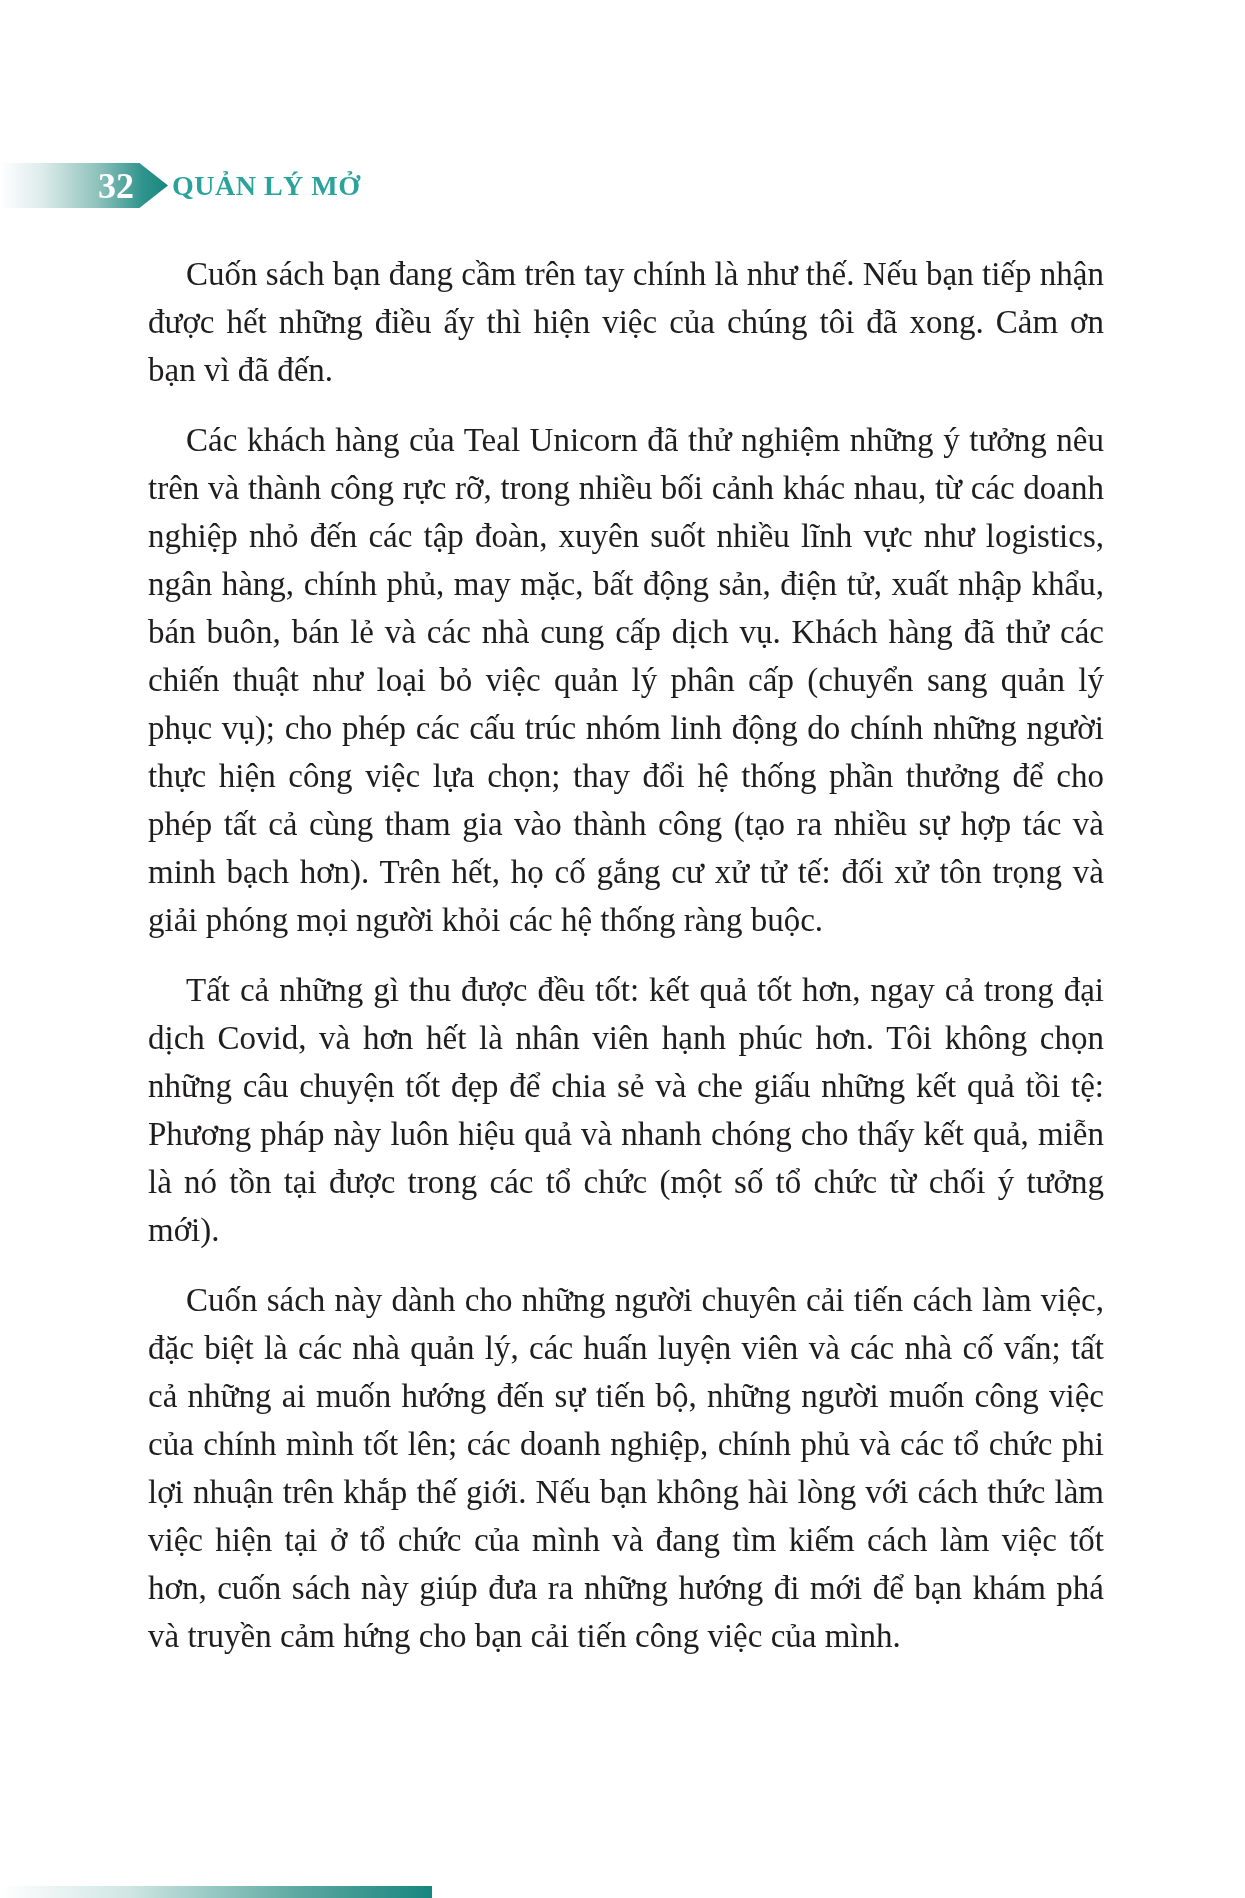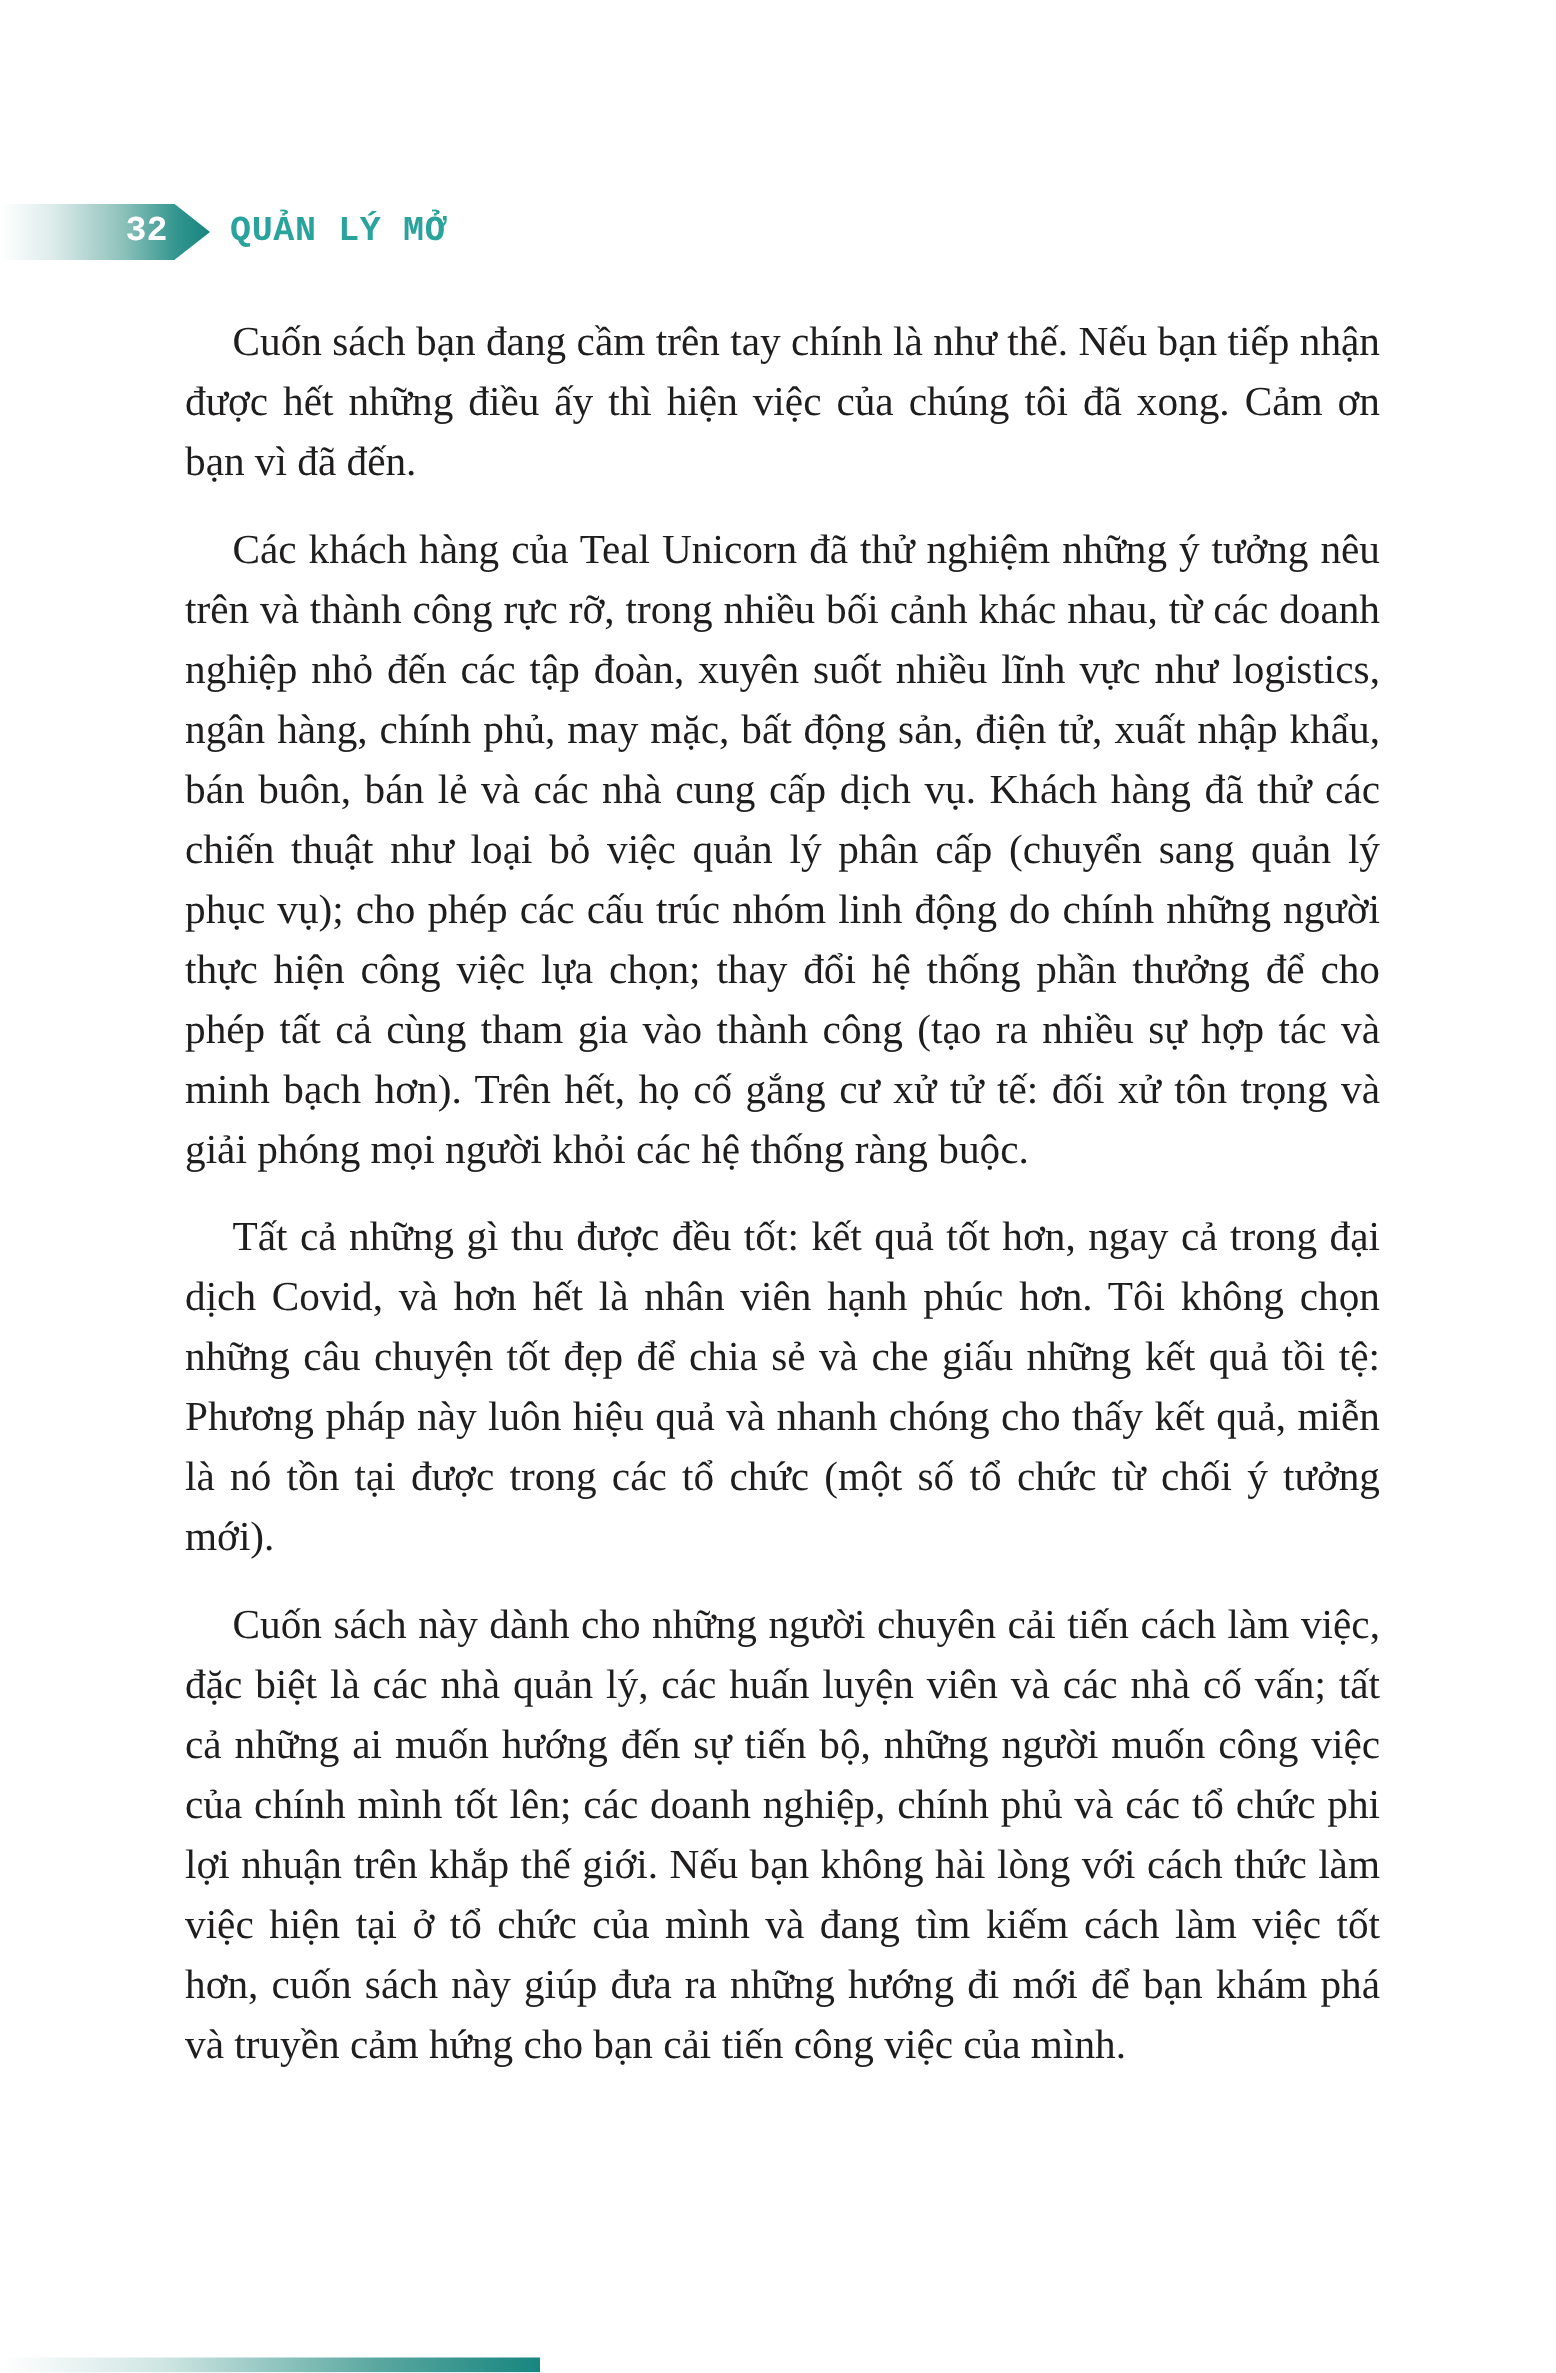--- a/index.html
+++ b/index.html
@@ -30,30 +30,30 @@
     width: 168px;
     height: 45px;
     background: linear-gradient(90deg, #ffffff 0%, #ddeceb 25%, #8fc2bc 58%, #2f948d 85%, #17867f 100%);
     clip-path: polygon(0 0, 83% 0, 100% 50%, 83% 100%, 0 100%);
     display: flex;
     align-items: center;
     justify-content: flex-end;
   }
   .page-number {
     color: #ffffff;
-    font-family: Liberation Mono, monospace;
+    font-family: Liberation Serif, serif;
     font-weight: bold;
-    font-size: 28px;
+    font-size: 36px;
     padding-right: 34px;
     line-height: 1;
   }
   .running-title {
-    margin-left: 16px;
+    margin-left: 4px;
     color: #2ba39d;
-    font-family: Liberation Mono, monospace;
+    font-family: Liberation Serif, serif;
     font-weight: bold;
     font-size: 28px;
     letter-spacing: 0.5px;
     line-height: 1;
   }
 
   
   .text-block {
     position: absolute;
     top: 250px;

